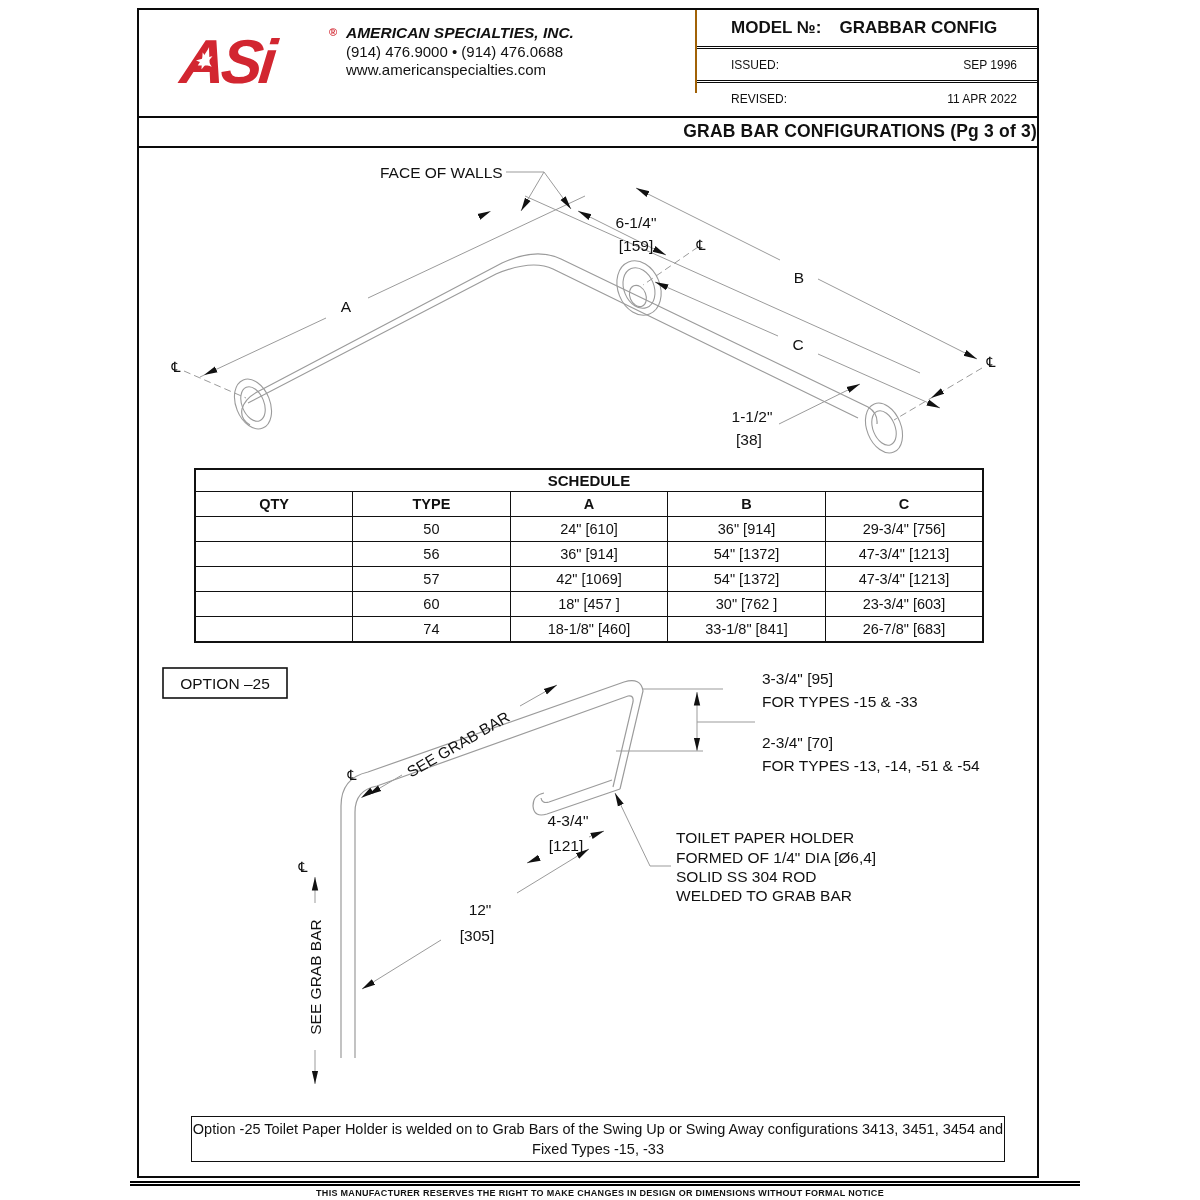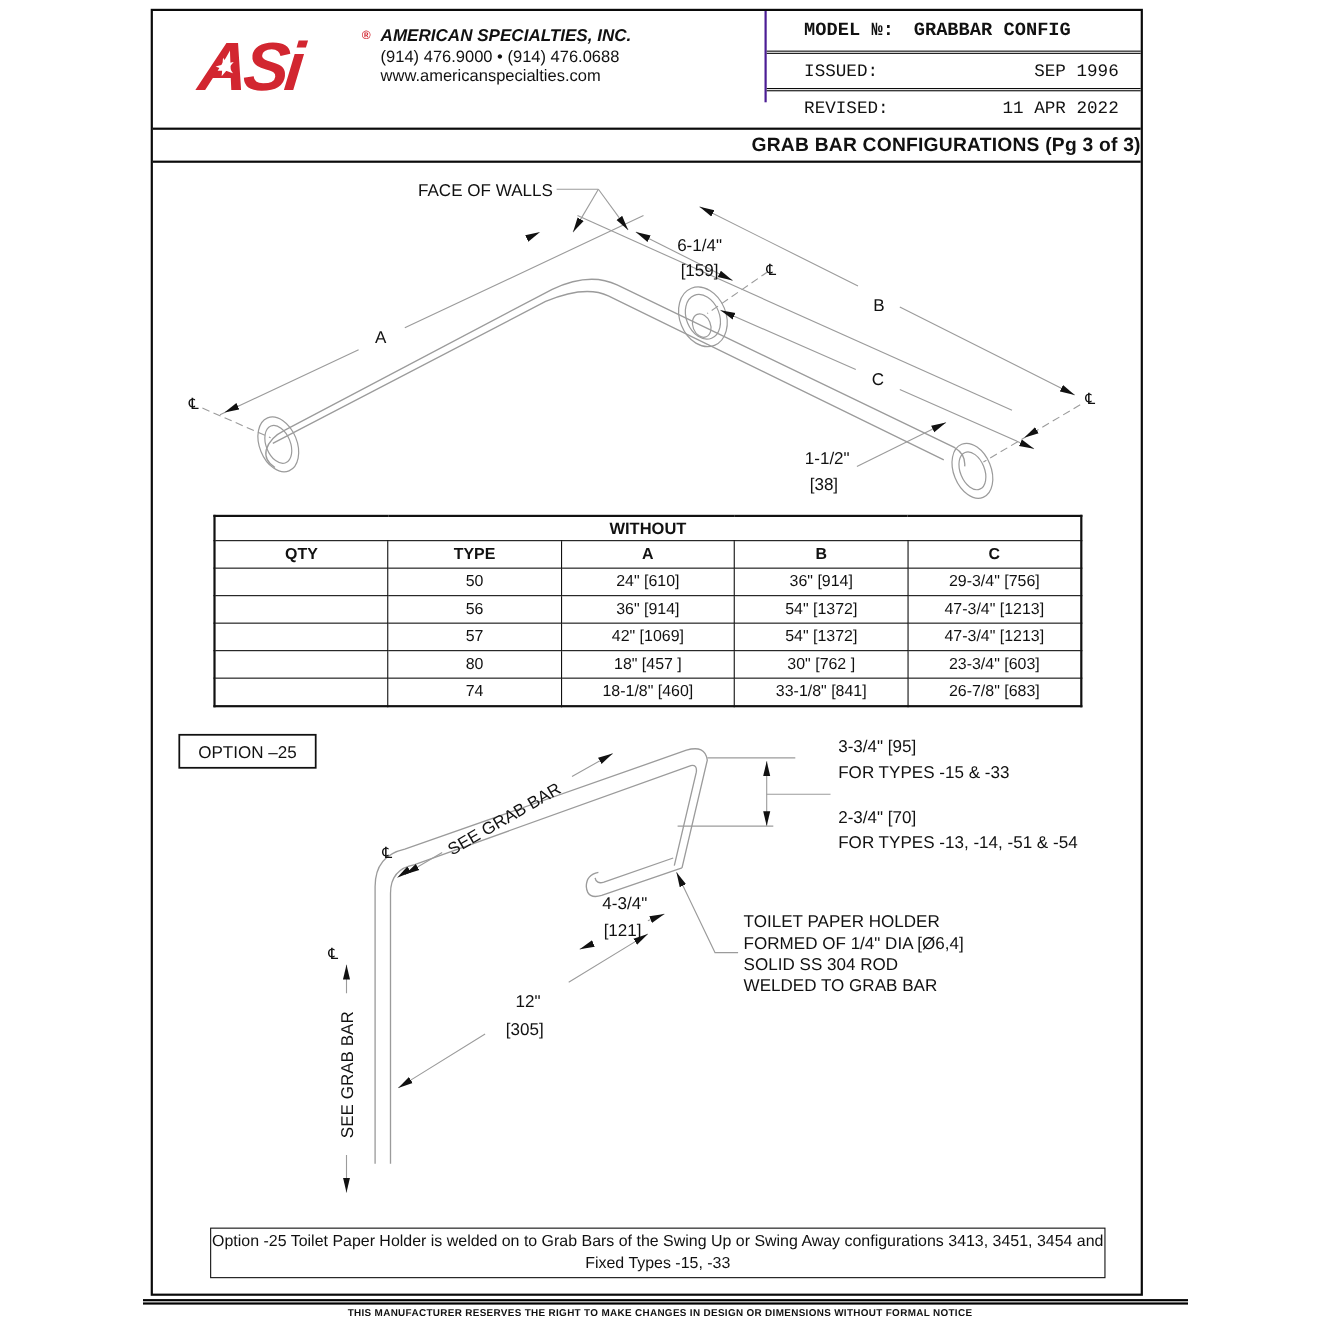--- a/index.html
+++ b/index.html
@@ -7,23 +7,23 @@
   .frame{position:absolute;left:137px;top:8px;width:898px;height:1166px;border:2.5px solid #0a0a0a;background:#fff;}
   
   .hdr{position:absolute;left:0;top:0;width:100%;height:106px;border-bottom:2px solid #0a0a0a;}
   .logo{position:absolute;left:42px;top:8px;width:158px;height:88px;}
   .logo-asi{font-style:italic;font-weight:900;font-size:62px;letter-spacing:-4px;color:#d22630;display:inline-block;transform:skewX(-6deg);line-height:88px;}
   .logo-reg{position:absolute;right:2px;top:8px;font-size:11px;color:#d22630;font-weight:bold;}
   .logo-star{position:absolute;left:14px;top:30px;font-size:22px;color:#fff;transform:rotate(-14deg);}
   .company{position:absolute;left:207px;top:13px;width:345px;}
   .company .nm{font-weight:bold;font-style:italic;font-size:15.5px;line-height:20px;}
   .company div{font-size:15px;line-height:18px;}
-  .tblock{position:absolute;left:556px;top:0;right:0;height:83px;border-left:2px solid #4c1d95;font-family:Liberation Mono, monospace;}
+  .tblock{position:absolute;left:556px;top:0;right:0;height:83px;border-left:2px solid #a16207;}
   .trow1{height:36px;display:flex;align-items:center;padding-left:34px;gap:18px;font-weight:bold;font-size:17px;border-bottom:3.5px double #0a0a0a;}
-  .trow2,.trow3{height:31px;display:flex;align-items:center;justify-content:space-between;padding:0 20px 0 34px;font-size:16px;}
+  .trow2,.trow3{height:31px;display:flex;align-items:center;justify-content:space-between;padding:0 20px 0 34px;font-size:12px;}
   .trow2{border-bottom:3.5px double #0a0a0a;}
   
   .titlebar{position:absolute;left:0;top:106px;width:100%;height:30px;line-height:30px;text-align:right;font-weight:bold;font-size:17.5px;border-bottom:2.5px solid #0a0a0a;letter-spacing:.2px;}
   
   svg{position:absolute;left:0;overflow:visible;}
   .dwg-text{font-family:"Liberation Sans","DejaVu Sans",sans-serif;font-size:15.5px;fill:#111;}
   .cl{font-family:"DejaVu Sans",sans-serif;font-size:14px;fill:#111;}
   .tube{fill:none;stroke:#9b9b9b;stroke-width:1.2;}
   .dim{fill:none;stroke:#9b9b9b;stroke-width:1;}
   .dash{fill:none;stroke:#9b9b9b;stroke-width:1;stroke-dasharray:7 4;}
@@ -130,21 +130,21 @@
     <text class="dwg-text" x="749" y="445" text-anchor="middle">[38]</text>
     <text class="cl" x="176" y="372" text-anchor="middle">℄</text>
     <text class="cl" x="701" y="250" text-anchor="middle">℄</text>
     <text class="cl" x="991" y="367" text-anchor="middle">℄</text>
   </svg>
 
   <div class="sched">
     <table>
       <tbody>
           <tr class="ttl">
-            <td colspan="5">WITHOUT</td>
+            <td colspan="5">SCHEDULE</td>
           </tr>
       <tr class="hd">
         <td>QTY</td>
         <td>TYPE</td>
         <td>A</td>
         <td>B</td>
         <td>C</td>
       </tr>
       <tr>
         <td></td>
@@ -162,21 +162,21 @@
       </tr>
       <tr>
         <td></td>
         <td>57</td>
         <td>42" [1069]</td>
         <td>54" [1372]</td>
         <td>47-3/4" [1213]</td>
       </tr>
       <tr>
         <td></td>
-        <td>80</td>
+        <td>60</td>
         <td>18" [457 ]</td>
         <td>30" [762 ]</td>
         <td>23-3/4" [603]</td>
       </tr>
       <tr>
         <td></td>
         <td>74</td>
         <td>18-1/8" [460]</td>
         <td>33-1/8" [841]</td>
         <td>26-7/8" [683]</td>

